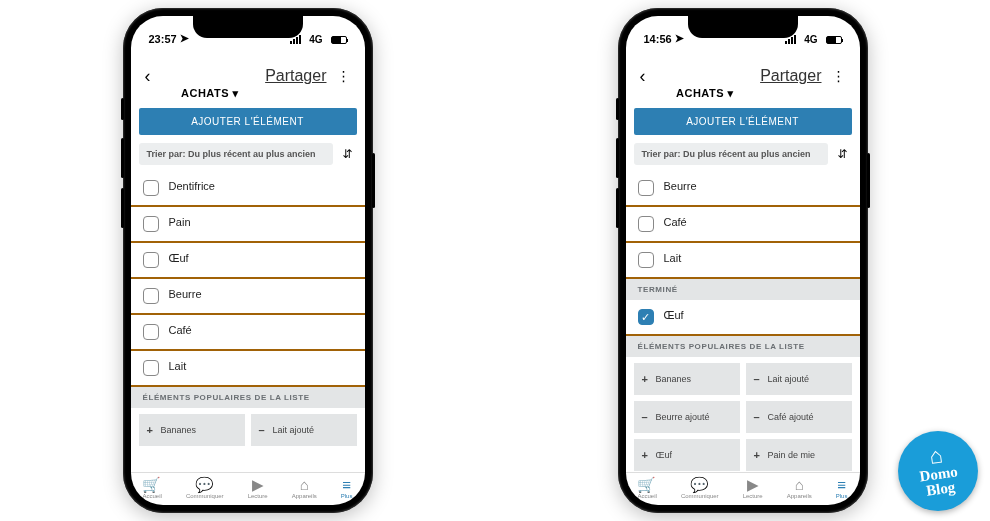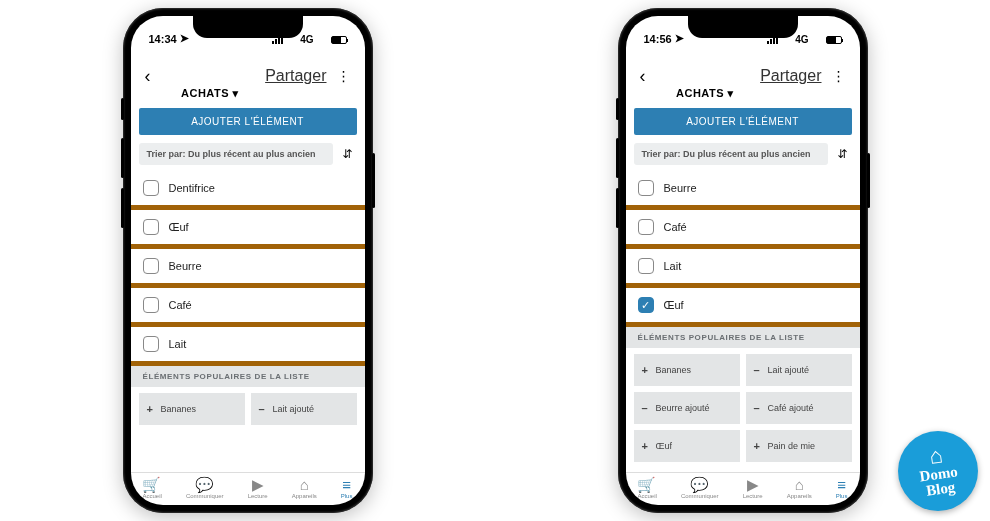--- a/index.html
+++ b/index.html
@@ -47,21 +47,21 @@
   .sb4 { right: -2px; top: 145px; width: 3px; height: 55px; }
   .status-bar {
     height: 30px;
     display: flex;
     justify-content: space-between;
     align-items: flex-end;
     padding: 0 18px 1px;
     font-size: 11px; font-weight: 700;
   }
   .status-left { display:flex; align-items:center; gap:3px; }
-  .status-right { display:flex; align-items:center; gap:17px; font-size:10px; }
+  .status-right { display:flex; align-items:center; gap:8px; font-size:10px; }
   .battery { width:16px; height:8px; border:1px solid #000; border-radius:2px; position:relative;}
   .battery::after{content:'';position:absolute;right:-2px;top:2px;width:1px;height:3px;background:#000;}
   .battery i{display:block;background:#000;height:100%;width:70%;}
   .bars { display:flex; gap:1px; align-items:flex-end;}
   .bars span{width:2px;background:#000;}
   .bars span:nth-child(1){height:3px;} .bars span:nth-child(2){height:5px;}
   .bars span:nth-child(3){height:7px;} .bars span:nth-child(4){height:9px;}
   .header {
     display:flex; align-items:center; padding: 6px 10px 8px; gap:6px;
   }
@@ -76,23 +76,23 @@
     letter-spacing:.5px; border-radius:2px;
   }
   .sort-row { display:flex; align-items:center; gap:6px; padding:0 8px 6px;}
   .sort-chip {
     flex:1; background:#eceeef; border-radius:3px;
     font-size:9px; color:#555; padding:6px 8px;font-weight:bold;
   }
   .sort-icon { width:18px; text-align:center; font-size:12px;}
   .content { flex:1; overflow:hidden; }
   .item {
-    display:flex; align-items:center; gap:10px;
+    display:flex; align-items:flex-start; gap:10px;
     padding: 9px 12px;
-    border-bottom:5px solid #a16207;
+    border-bottom:2px solid #a16207;
     font-size:11px; color:#222;
   }
   .chk {
     width:16px; height:16px; border:1.5px solid #888; border-radius:4px;
     display:flex; align-items:center; justify-content:center;
     font-size:11px; color:#fff;
   }
   .chk.done { background:#2d7fb3; border-color:#2d7fb3;}
   .section-h {
     background:#e3e5e6; color:#6a6f73;
@@ -131,21 +131,21 @@
 
 <div class="phone">
   <div class="side-btn sb1"></div>
     <div class="side-btn sb2"></div>
     <div class="side-btn sb3"></div>
     <div class="side-btn sb4"></div>
   <div class="screen">
     <div class="notch"></div>
     <div class="status-bar">
       <div class="status-left">
-        <span>14:34</span>
+        <span>23:57</span>
         <span>➤</span>
       </div>
       <div class="status-right">
         <div class="bars">
             <span></span>
             <span></span>
             <span></span>
             <span></span>
           </div>
         <span>4G</span>
@@ -162,20 +162,24 @@
     </div>
     <div class="add-btn">AJOUTER L'ÉLÉMENT</div>
     <div class="sort-row">
       <div class="sort-chip">Trier par: Du plus récent au plus ancien</div>
       <div class="sort-icon">⇵</div>
     </div>
     <div class="content">
       <div class="item">
           <div class="chk"></div>
           <span>Dentifrice</span>
+        </div>
+      <div class="item">
+          <div class="chk"></div>
+          <span>Pain</span>
         </div>
       <div class="item">
           <div class="chk"></div>
           <span>Œuf</span>
         </div>
       <div class="item">
           <div class="chk"></div>
           <span>Beurre</span>
         </div>
       <div class="item">
@@ -250,20 +254,21 @@
           <span>Beurre</span>
         </div>
       <div class="item">
           <div class="chk"></div>
           <span>Café</span>
         </div>
       <div class="item">
           <div class="chk"></div>
           <span>Lait</span>
         </div>
+      <div class="section-h">TERMINÉ</div>
       <div class="item">
           <div class="chk done">✓</div>
           <span>Œuf</span>
         </div>
       <div class="section-h">ÉLÉMENTS POPULAIRES DE LA LISTE</div>
       <div class="pop-grid">
         <div class="pop">
             <span class="sign">+</span>
             <span>Bananes</span>
           </div>

